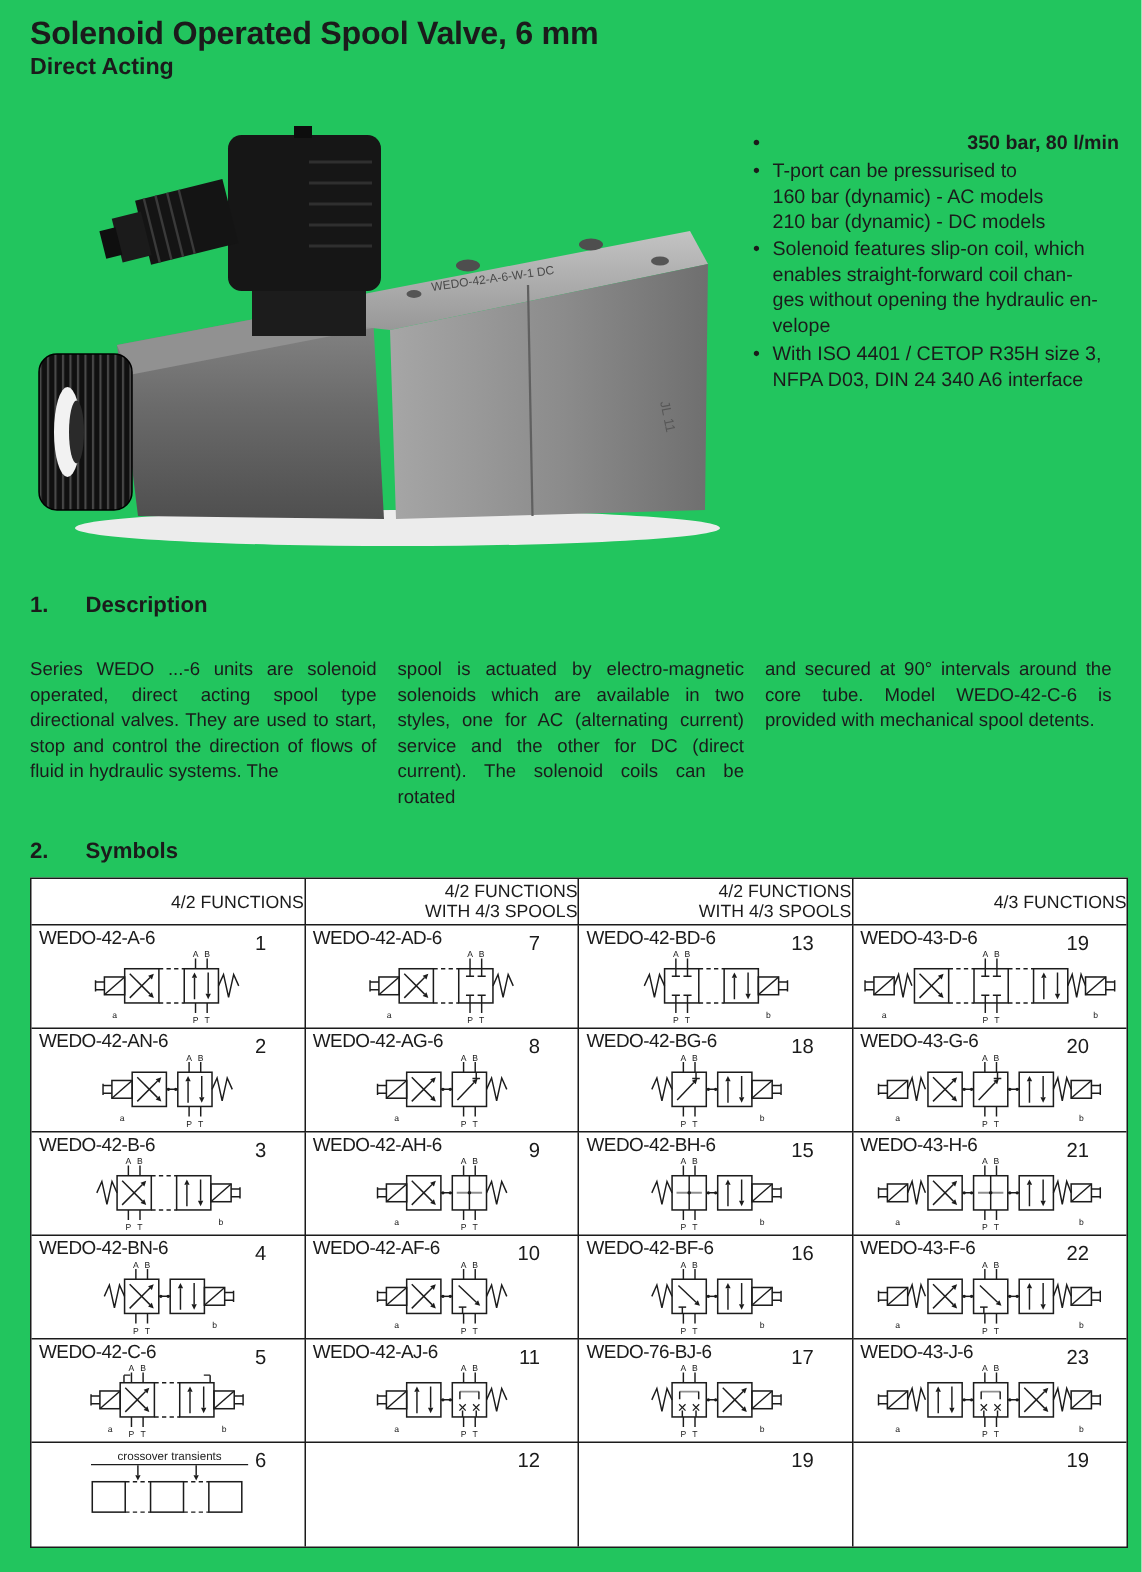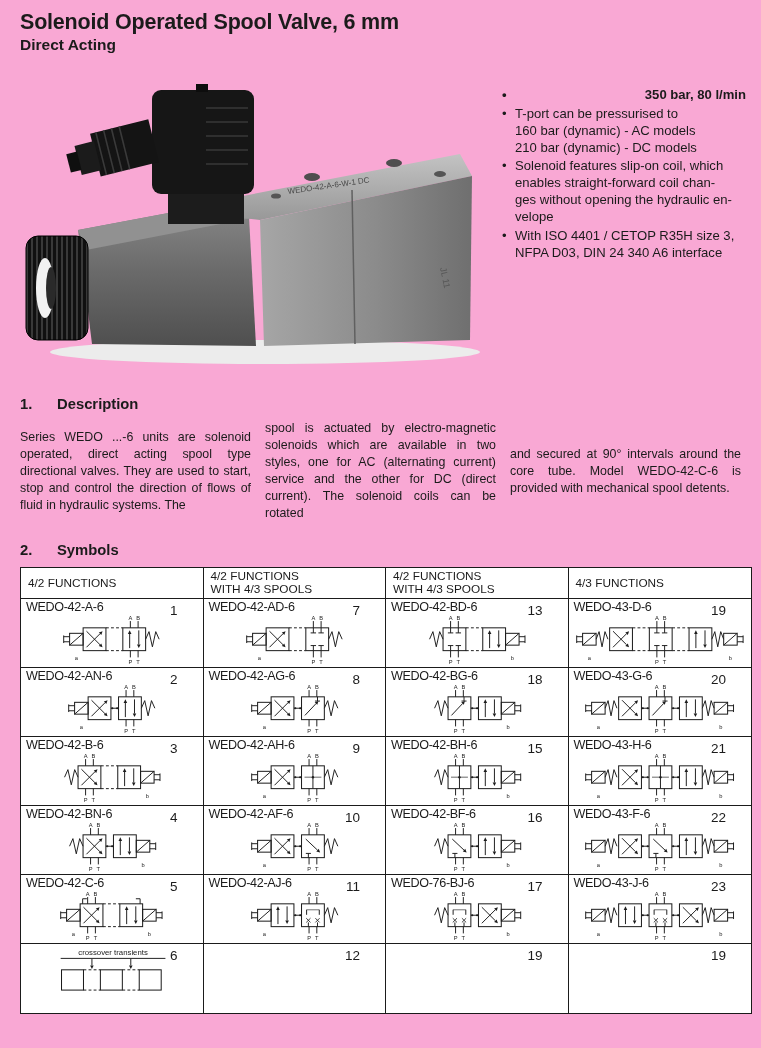--- a/index.html
+++ b/index.html
@@ -1,41 +1,41 @@
 <!DOCTYPE html>
 <html><head>
 <meta charset="utf-8">
 <style>
   html,body{margin:0;padding:0;background:#ffffff;}
-  .page{width:761px;height:1048px;background:#f9a8d4;color:#1b1b1b;
+  .page{width:761px;height:1048px;background:#22c55e;color:#1b1b1b;
         font-family:"Liberation Sans",sans-serif;position:relative;overflow:hidden;box-sizing:border-box;
         padding:8px 15px 0 20px;}
   
   .t1{font-size:21.5px;font-weight:bold;letter-spacing:-0.2px;line-height:1.12;margin:2px 0 1px;}
   .t2{font-size:15.5px;font-weight:bold;line-height:1.25;}
   
   .hero{display:flex;margin-top:24px;}
   .photo{width:470px;height:292px;flex:none;}
   .features{list-style:none;margin:8px 0 0 12px;padding:0;width:244px;font-size:13.1px;line-height:1.31;}
   .features li{position:relative;padding-left:13px;margin-bottom:1px;}
   .features li::before{content:"\2022";position:absolute;left:0;top:0;}
   .features li.b{font-weight:bold;text-align:right;}
   
   .sechead{display:flex;font-size:14.8px;font-weight:bold;margin:0;}
   .sechead .num{width:37px;flex:none;}
   .desc-head{margin-top:26px;}
-  .cols{display:flex;gap:14px;margin-top:8px;align-items:center;}
+  .cols{display:flex;gap:14px;margin-top:26px;}
   .col{width:231px;font-size:12.4px;line-height:1.37;text-align:justify;}
   .sym-head{margin-top:20px;}
   
   .symtable{border:1.6px solid #1b1b1b;display:grid;grid-template-columns:repeat(4,1fr);
             width:730px;margin-top:9px;background:#fff;}
   .shead{border-right:1.3px solid #1b1b1b;border-bottom:1.3px solid #1b1b1b;box-sizing:border-box;
          height:31px;padding:1px 0 1px 7px;font-size:11.8px;line-height:1.12;
-         display:flex;flex-direction:column;justify-content:center;}
+         display:flex;flex-direction:column;justify-content:center;text-align:right;}
   .scell{position:relative;border-right:1.3px solid #1b1b1b;border-bottom:1.3px solid #1b1b1b;
          box-sizing:border-box;height:69px;padding:2px 4px 0 5px;overflow:hidden;}
   .symtable > :nth-child(4n){border-right:none;}
   .symtable > :nth-child(n+25){border-bottom:none;}
   .model{font-size:12.6px;letter-spacing:-0.35px;line-height:1.05;}
   .cnum{position:absolute;top:4px;right:25px;font-size:13.5px;}
   .symsvg{display:block;margin:1px auto 0;max-width:172px;max-height:49px;width:auto;height:auto;}
   svg text{font-family:"Liberation Sans",sans-serif;}
 </style>
 </head>

